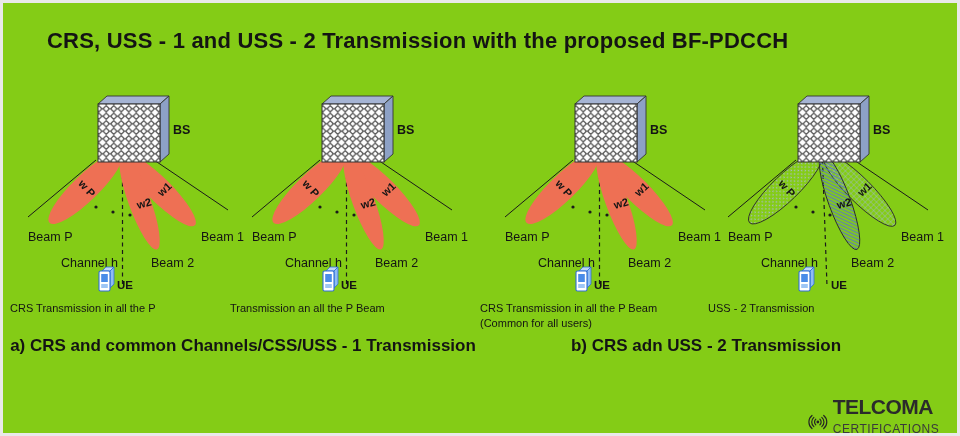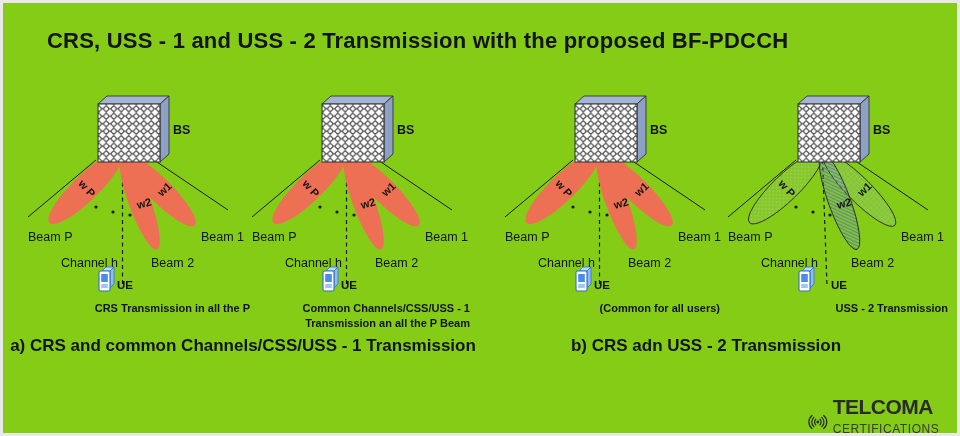--- a/index.html
+++ b/index.html
@@ -8,22 +8,22 @@
     font-family:"Liberation Sans","DejaVu Sans",sans-serif;color:#111;
     box-shadow:inset 0 0 0 3px #e9e9e9;overflow:hidden;
   }
   .title{
     position:absolute;left:47px;top:28px;font-size:22px;font-weight:600;
     letter-spacing:.2px;color:#141414;white-space:nowrap;
   }
   .diagram{position:absolute;top:90px;width:232px;height:212px;}
   .d-1{left:20px}.d-2{left:244px}.d-3{left:497px}.d-4{left:720px}
   .caption{
-    position:absolute;top:301px;width:240px;text-align:right;
-    font-size:11px;line-height:14.5px;font-weight:700;color:#141414;
+    position:absolute;top:301px;width:240px;text-align:left;
+    font-size:11px;line-height:14.5px;font-weight:400;color:#141414;
   }
   .c-1{left:10px}.c-2{left:230px}.c-3{left:480px}.c-4{left:708px}
   .section-label{
     position:absolute;top:336px;transform:translateX(-50%);
     font-size:17px;font-weight:600;color:#141414;white-space:nowrap;text-align:right;
   }
   .s-a{left:243px}.s-b{left:706px}
   svg text{font-family:"Liberation Sans","DejaVu Sans",sans-serif;fill:#141414;}
   .t-bs{font-size:12.5px;font-weight:600;}
   .t-beam{font-size:12.5px;font-weight:500;}
@@ -197,24 +197,24 @@
       <rect x="2.2" y="7" width="6.6" height="8" fill="#4a8ce8"></rect>
       <rect x="2.2" y="17" width="6.6" height="4" fill="#9ec6f5"></rect>
     </g>
     <text class="t-ue" x="111" y="199">UE</text>
   </svg>
 
   <div class="caption c-1">
     <div>CRS Transmission in all the P</div>
   </div>
   <div class="caption c-2">
-    <div>Common Channels/CSS/USS - 1</div>
     <div>Transmission an all the P Beam</div>
   </div>
   <div class="caption c-3">
+    <div>CRS Transmission in all the P Beam</div>
     <div>(Common for all users)</div>
   </div>
   <div class="caption c-4">
     <div>USS - 2 Transmission</div>
   </div>
 
   <div class="section-label s-a">a) CRS and common Channels/CSS/USS - 1 Transmission</div>
   <div class="section-label s-b">b) CRS adn USS - 2 Transmission</div>
 
   <div class="logo">

